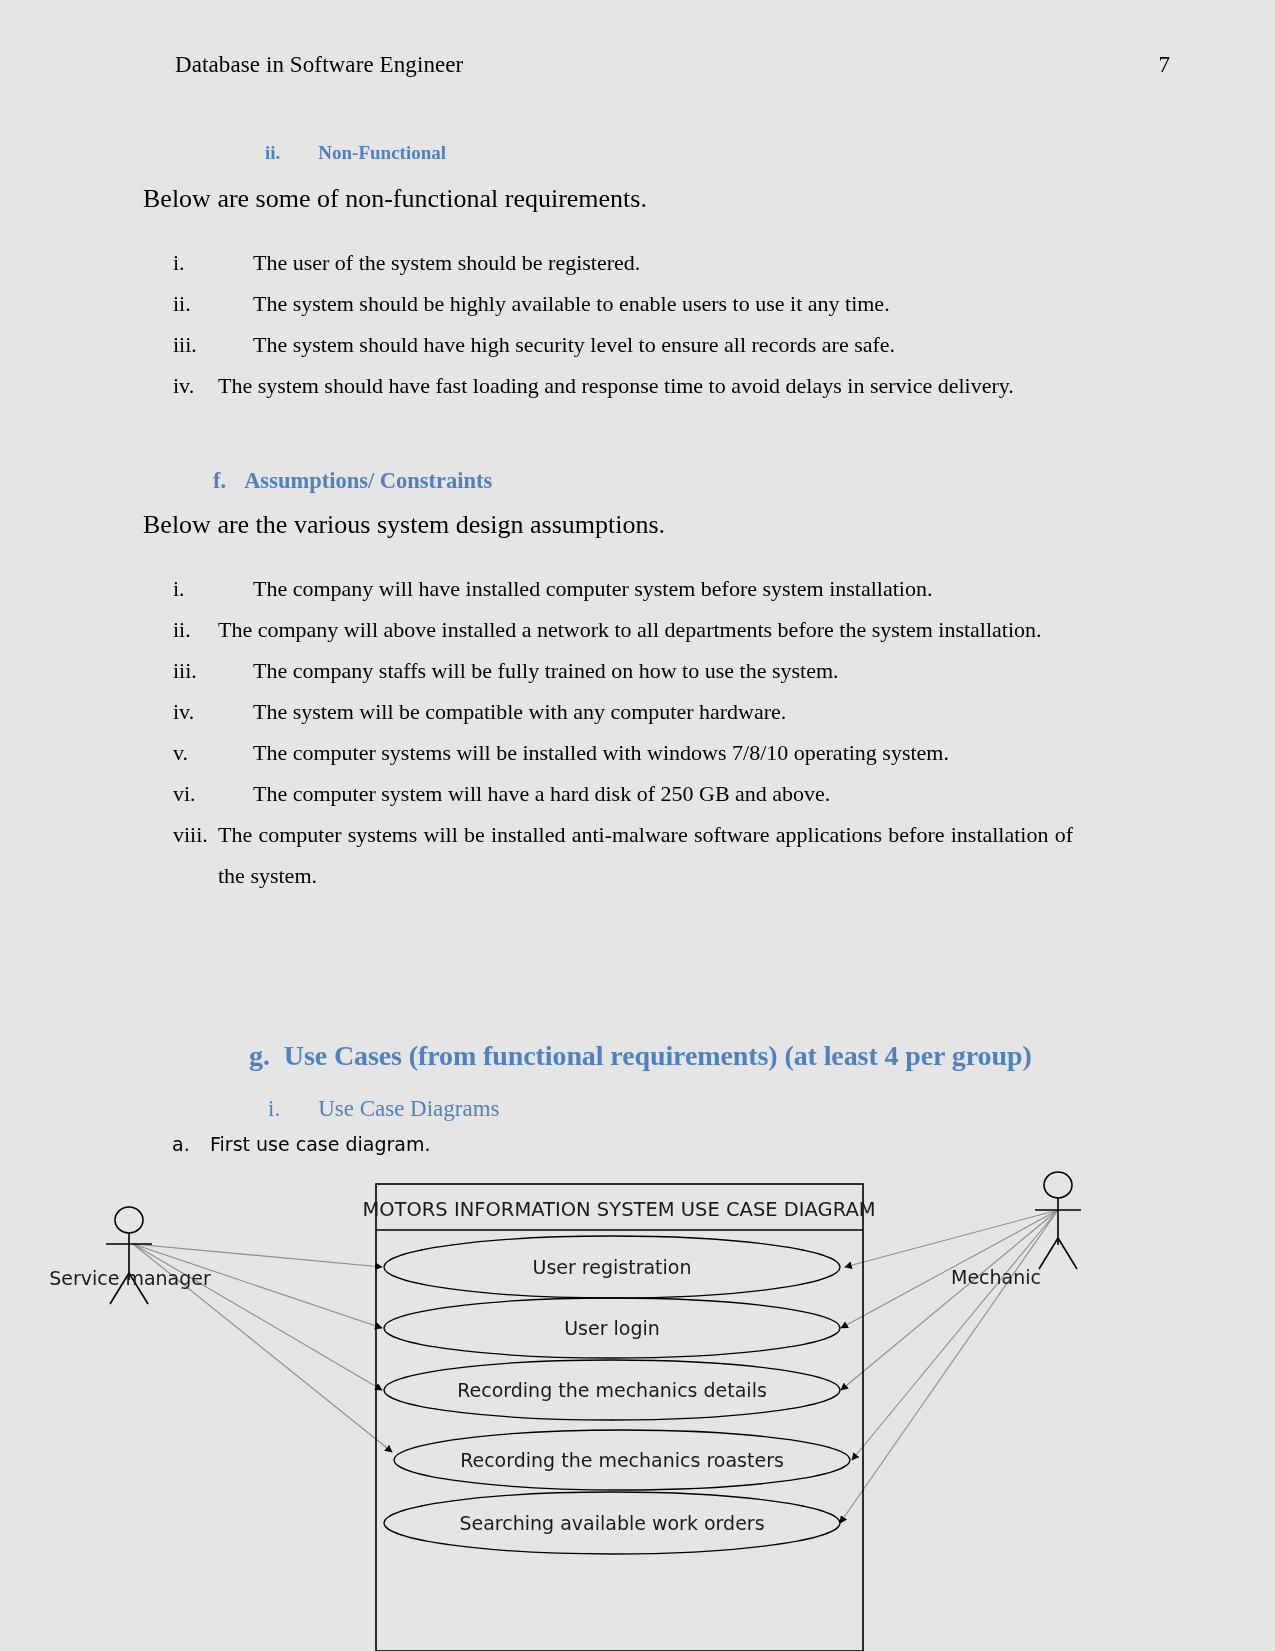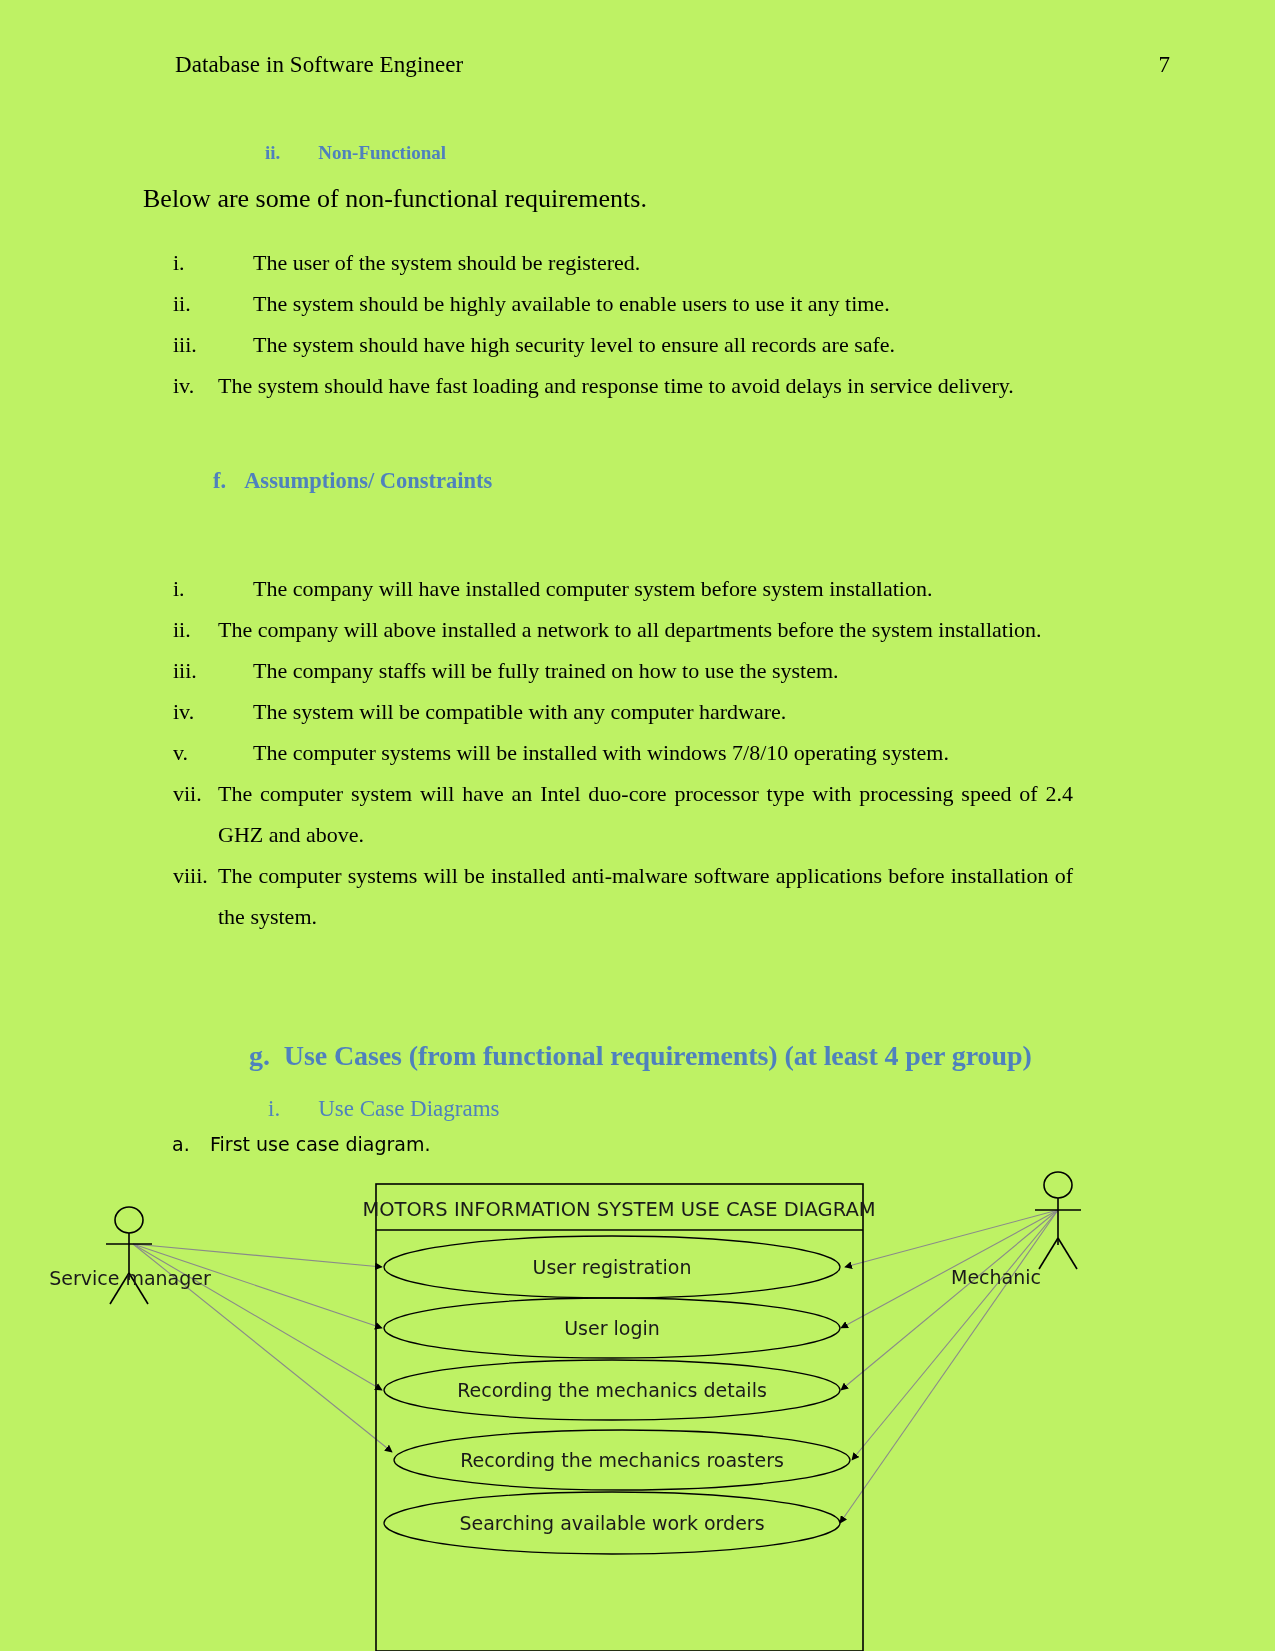--- a/index.html
+++ b/index.html
@@ -4,21 +4,21 @@
 <style>
   html, body {
     margin: 0;
     padding: 0;
     background: #ffffff;
   }
   .page {
     position: relative;
     width: 1275px;
     height: 1651px;
-    background: #bef264;
+    background: #e5e5e5;
     font-family: "Liberation Serif", serif;
     color: #000000;
     overflow: hidden;
   }
 
   
   .doc-header {
     position: absolute;
     top: 52px;
     left: 175px;
@@ -179,20 +179,21 @@
     <div class="item">
       <span class="num">iv.</span>
       <span class="txt">The system should have fast loading and response time to avoid delays in service delivery.</span>
     </div>
   </div>
 
   <div class="h-sub h-assumptions">
     <span class="marker">f.</span><span>Assumptions/ Constraints</span>
   </div>
 
+  <div class="para p-below-as">Below are the various system design assumptions.</div>
 
   <div class="rlist" id="list-assumptions">
     <div class="item">
       <span class="num">i.</span>
       <span class="txt nojust">The company will have installed computer system before system installation.</span>
     </div>
     <div class="item">
       <span class="num">ii.</span>
       <span class="txt">The company will above installed a network to all departments before the system installation.</span>
     </div>
@@ -202,22 +203,22 @@
     </div>
     <div class="item">
       <span class="num">iv.</span>
       <span class="txt nojust">The system will be compatible with any computer hardware.</span>
     </div>
     <div class="item">
       <span class="num">v.</span>
       <span class="txt nojust">The computer systems will be installed with windows 7/8/10 operating system.</span>
     </div>
     <div class="item">
-      <span class="num">vii.</span>
-      <span class="txt">The computer system will have an Intel duo-core processor type with processing speed of 2.4 GHZ and above.</span>
+      <span class="num">vi.</span>
+      <span class="txt nojust">The computer system will have a hard disk of 250 GB and above.</span>
     </div>
     <div class="item">
       <span class="num">viii.</span>
       <span class="txt">The computer systems will be installed anti-malware software applications before installation of the system.</span>
     </div>
   </div>
 
   <div class="h-usecases">
     <span class="marker">g.</span><span>Use Cases (from functional requirements) (at least 4 per group)</span>
   </div>

